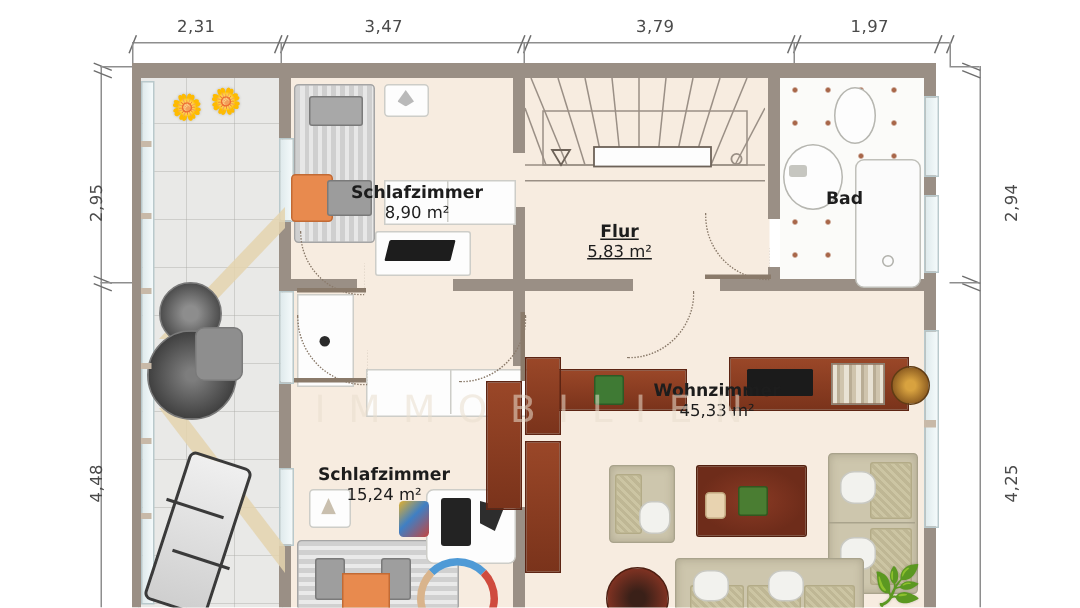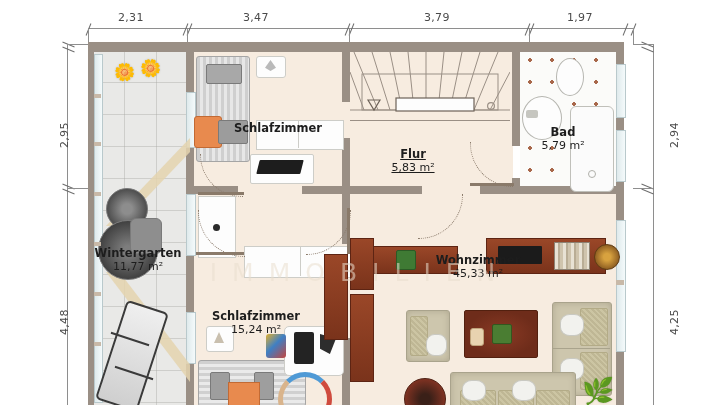--- a/index.html
+++ b/index.html
@@ -327,37 +327,33 @@
     <div class="f" style="left:316px;top:336px;width:40px;height:40px;border-radius:50%;
          background:radial-gradient(circle,#3a2018 18%,#7e3222 70%);border:1px solid #4e1f12;"></div>
 
     <div class="f plant" style="left:494px;top:336px;font-size:26px;">🌿</div>
 
     <div class="f woodL" style="left:262px;top:252px;width:22px;height:86px;"></div>
     <div class="f woodL" style="left:262px;top:196px;width:22px;height:50px;"></div>
 
     <div class="f woodL" style="left:236px;top:212px;width:22px;height:84px;"></div>
 
-    <div class="lbl" style="left:-30px;top:205px;width:160px;">
-      <div class="nm">Wintergarten</div>
-      <div class="ar">11,77 m²</div>
-    </div>
 
     <div class="lbl" style="left:110px;top:80px;width:160px;">
       <div class="nm">Schlafzimmer</div>
+      <div class="ar">8,90 m²</div>
     </div>
 
     <div class="lbl" style="left:265px;top:106px;width:120px;text-decoration:underline;">
       <div class="nm">Flur</div>
       <div class="ar">5,83 m²</div>
     </div>
 
     <div class="lbl" style="left:420px;top:84px;width:110px;">
       <div class="nm">Bad</div>
-      <div class="ar">5,79 m²</div>
     </div>
 
     <div class="lbl" style="left:88px;top:268px;width:160px;">
       <div class="nm">Schlafzimmer</div>
       <div class="ar">15,24 m²</div>
     </div>
 
     <div class="lbl" style="left:300px;top:212px;width:180px;">
       <div class="nm">Wohnzimmer</div>
       <div class="ar">45,33 m²</div>

